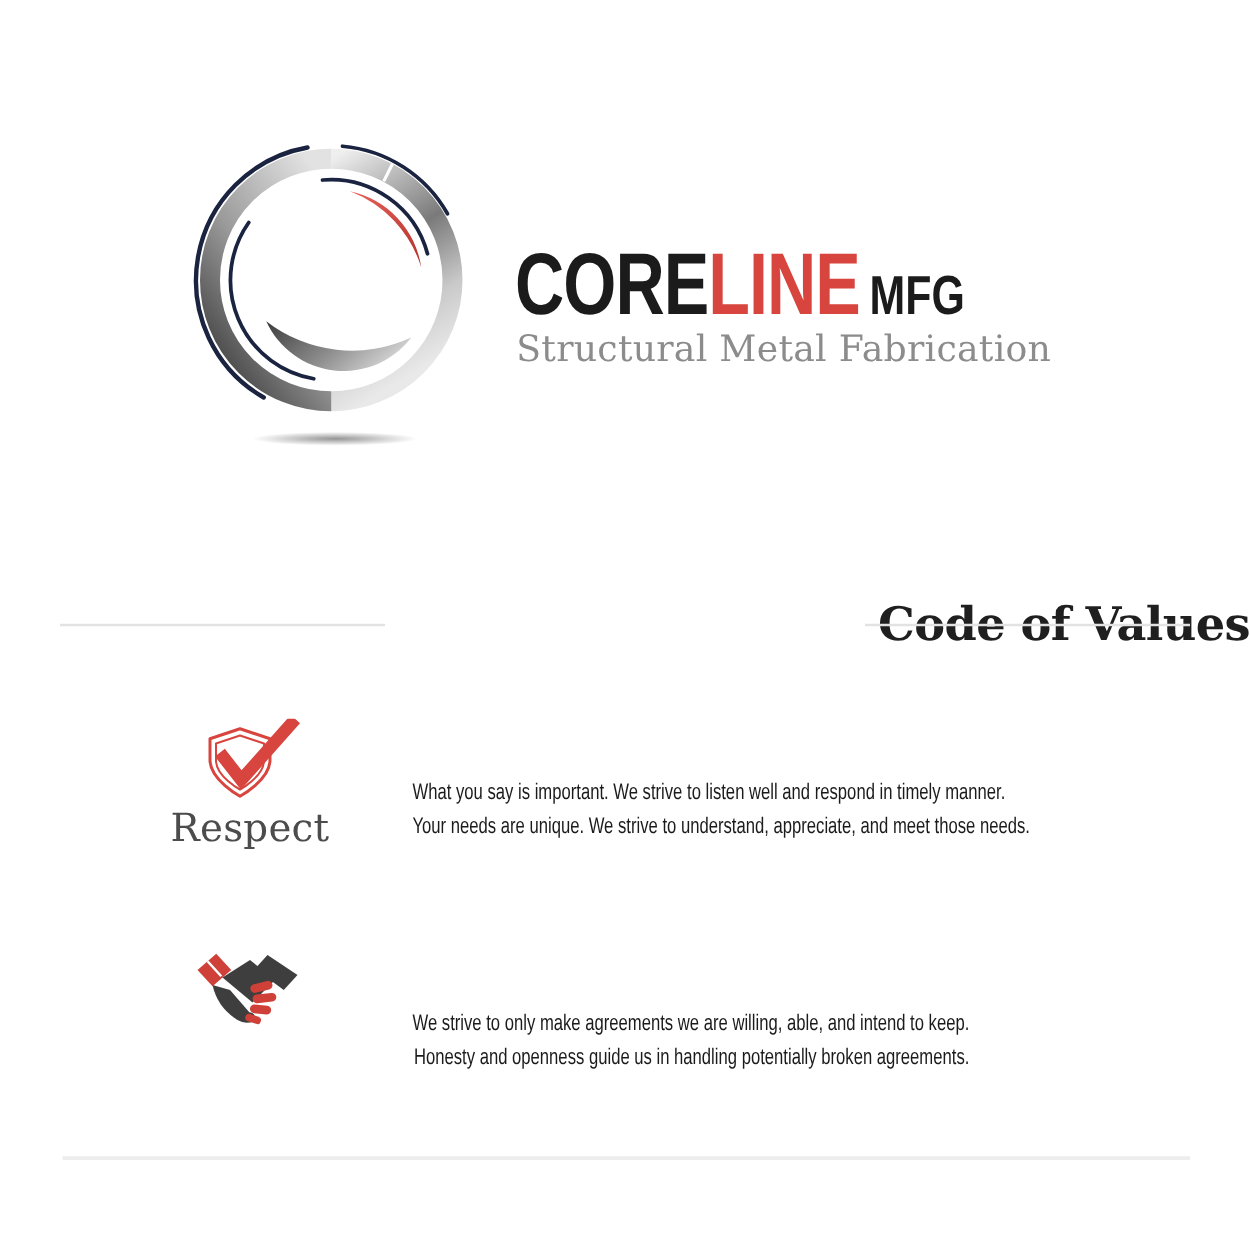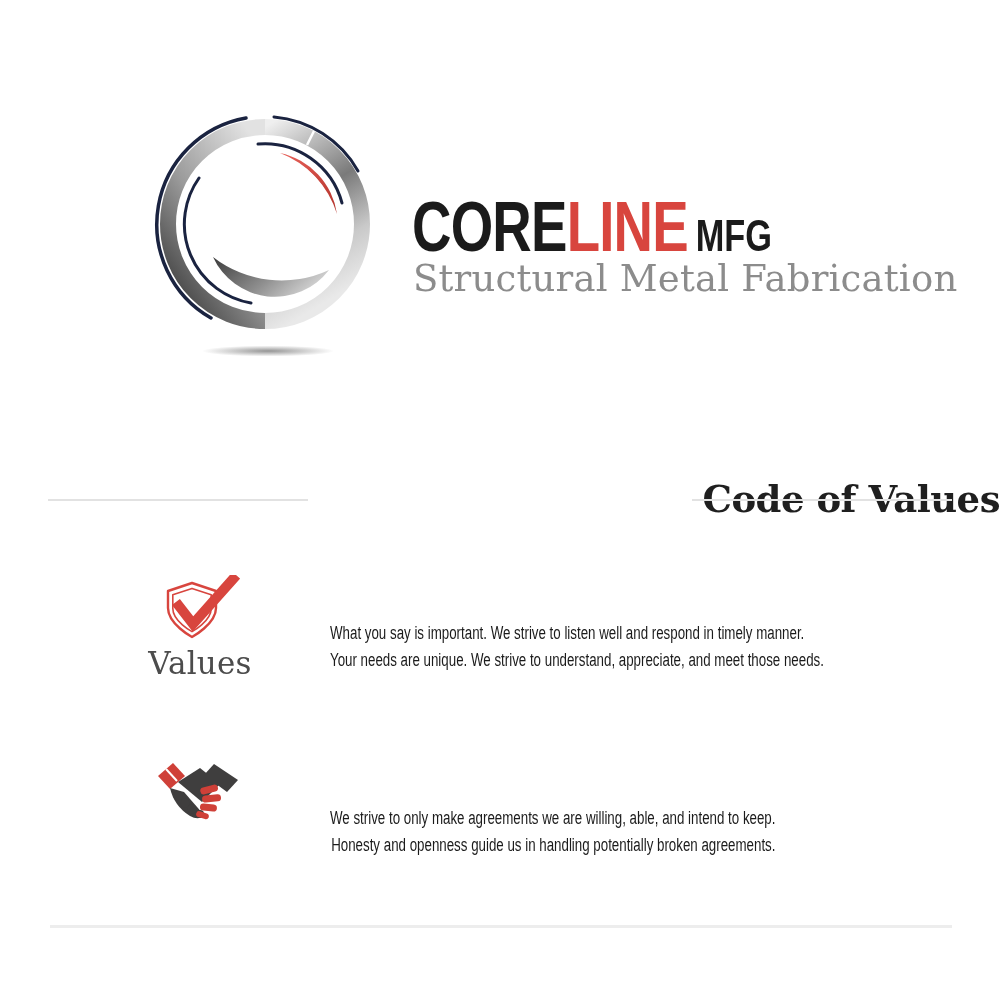--- a/index.html
+++ b/index.html
@@ -8,21 +8,21 @@
 
   
   .logo-mark{position:absolute;left:143px;top:98px;width:245px;height:265px;}
   .brand-line{position:absolute;left:412px;top:196px;white-space:nowrap;
               font-family:"Liberation Sans",sans-serif;font-weight:bold;
               font-size:70px;line-height:62px;letter-spacing:-1px;color:#1b1b1b;
               transform:scaleX(0.78);transform-origin:left top;}
   .brand-line .red{color:#d8453e;}
   .brand-line .suffix{font-size:44px;margin-left:10px;letter-spacing:0;}
   .tagline{position:absolute;left:413px;top:261px;white-space:nowrap;
-           font-family:"DejaVu Serif",serif;font-size:37px;line-height:36px;
+           font-family:"DejaVu Serif",serif;font-size:29px;line-height:36px;
            color:#8c8c8c;letter-spacing:0.2px;}
 
   
   .heading{position:absolute;left:0;top:477px;width:1000px;text-align:right;
            font-family:"DejaVu Serif",serif;font-weight:bold;font-size:37px;
            letter-spacing:-0.5px;color:#1f1f1f;}
   .rule{position:absolute;height:2px;background:#e2e2e2;}
   .rule-left{left:48px;top:499px;width:260px;}
   .rule-right{left:692px;top:499px;width:260px;}
   .rule-bottom{left:50px;top:925px;width:902px;height:3px;background:#ededed;}
@@ -101,21 +101,21 @@
 
   <div class="rule rule-left"></div>
   <div class="heading">Code of Values</div>
   <div class="rule rule-right"></div>
 
   <svg class="value-icon icon-shield" viewBox="0 0 78 72" aria-hidden="true">
     <path d="M30,8 L54,16 V33 C54,49 30,62 30,62 C30,62 6,49 6,33 V16 Z" fill="none" stroke="#d8453e" stroke-width="2.4" stroke-linejoin="round"></path>
     <path d="M30,8 L54,16 V33 C54,49 30,62 30,62 C30,62 6,49 6,33 V16 Z" fill="none" stroke="#d8453e" stroke-width="2" stroke-linejoin="round" transform="translate(30,35) scale(0.8) translate(-30,-35)"></path>
     <path d="M17,31 L31,49 L71,4" fill="none" stroke="#d8453e" stroke-width="10" stroke-linecap="square"></path>
   </svg>
-  <div class="value-label label-respect">Values</div>
+  <div class="value-label label-respect">Respect</div>
   <div class="value-text text-respect">
     <div class="line">What you say is important. We strive to listen well and respond in timely manner.</div>
     <div class="line">Your needs are unique. We strive to understand, appreciate, and meet those needs.</div>
   </div>
 
   <svg class="value-icon icon-handshake" viewBox="0 0 94 70" aria-hidden="true">
 
     <path d="M4,18 L19,5 L31,18 L16,31 Z" fill="#cf4038"></path>
     <line x1="12" y1="11" x2="23" y2="23" stroke="#ffffff" stroke-width="2"></line>
 

